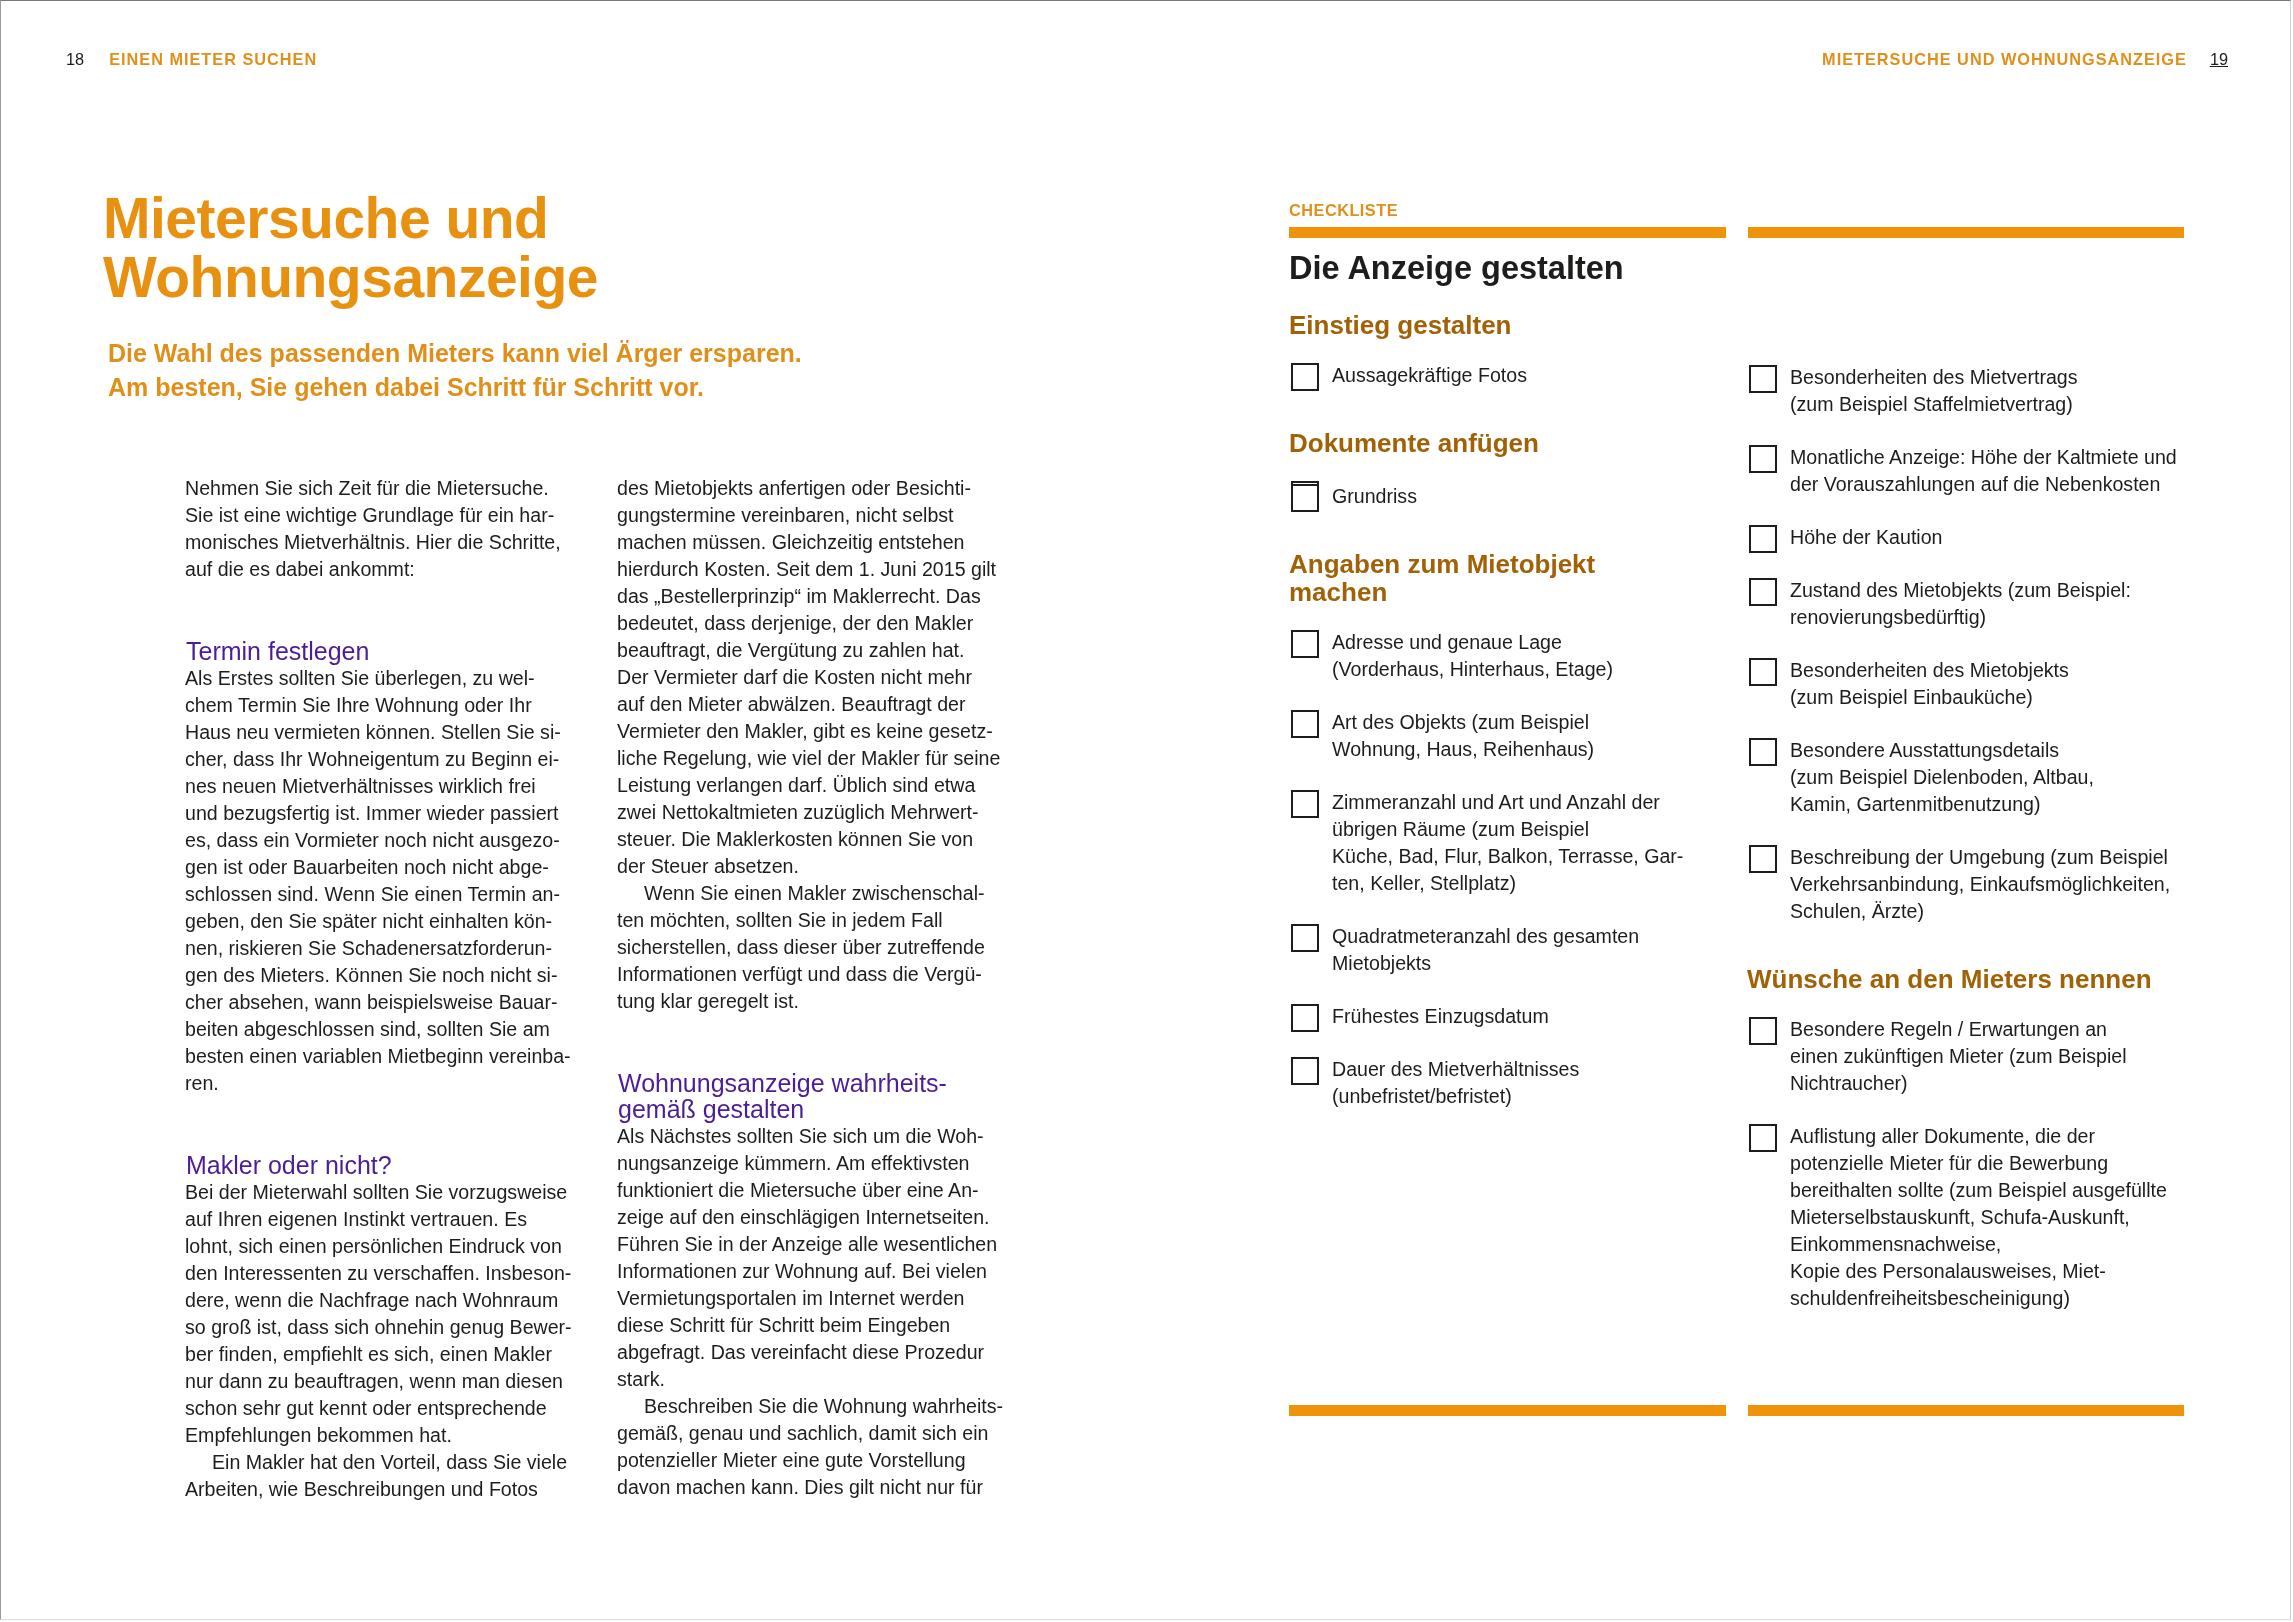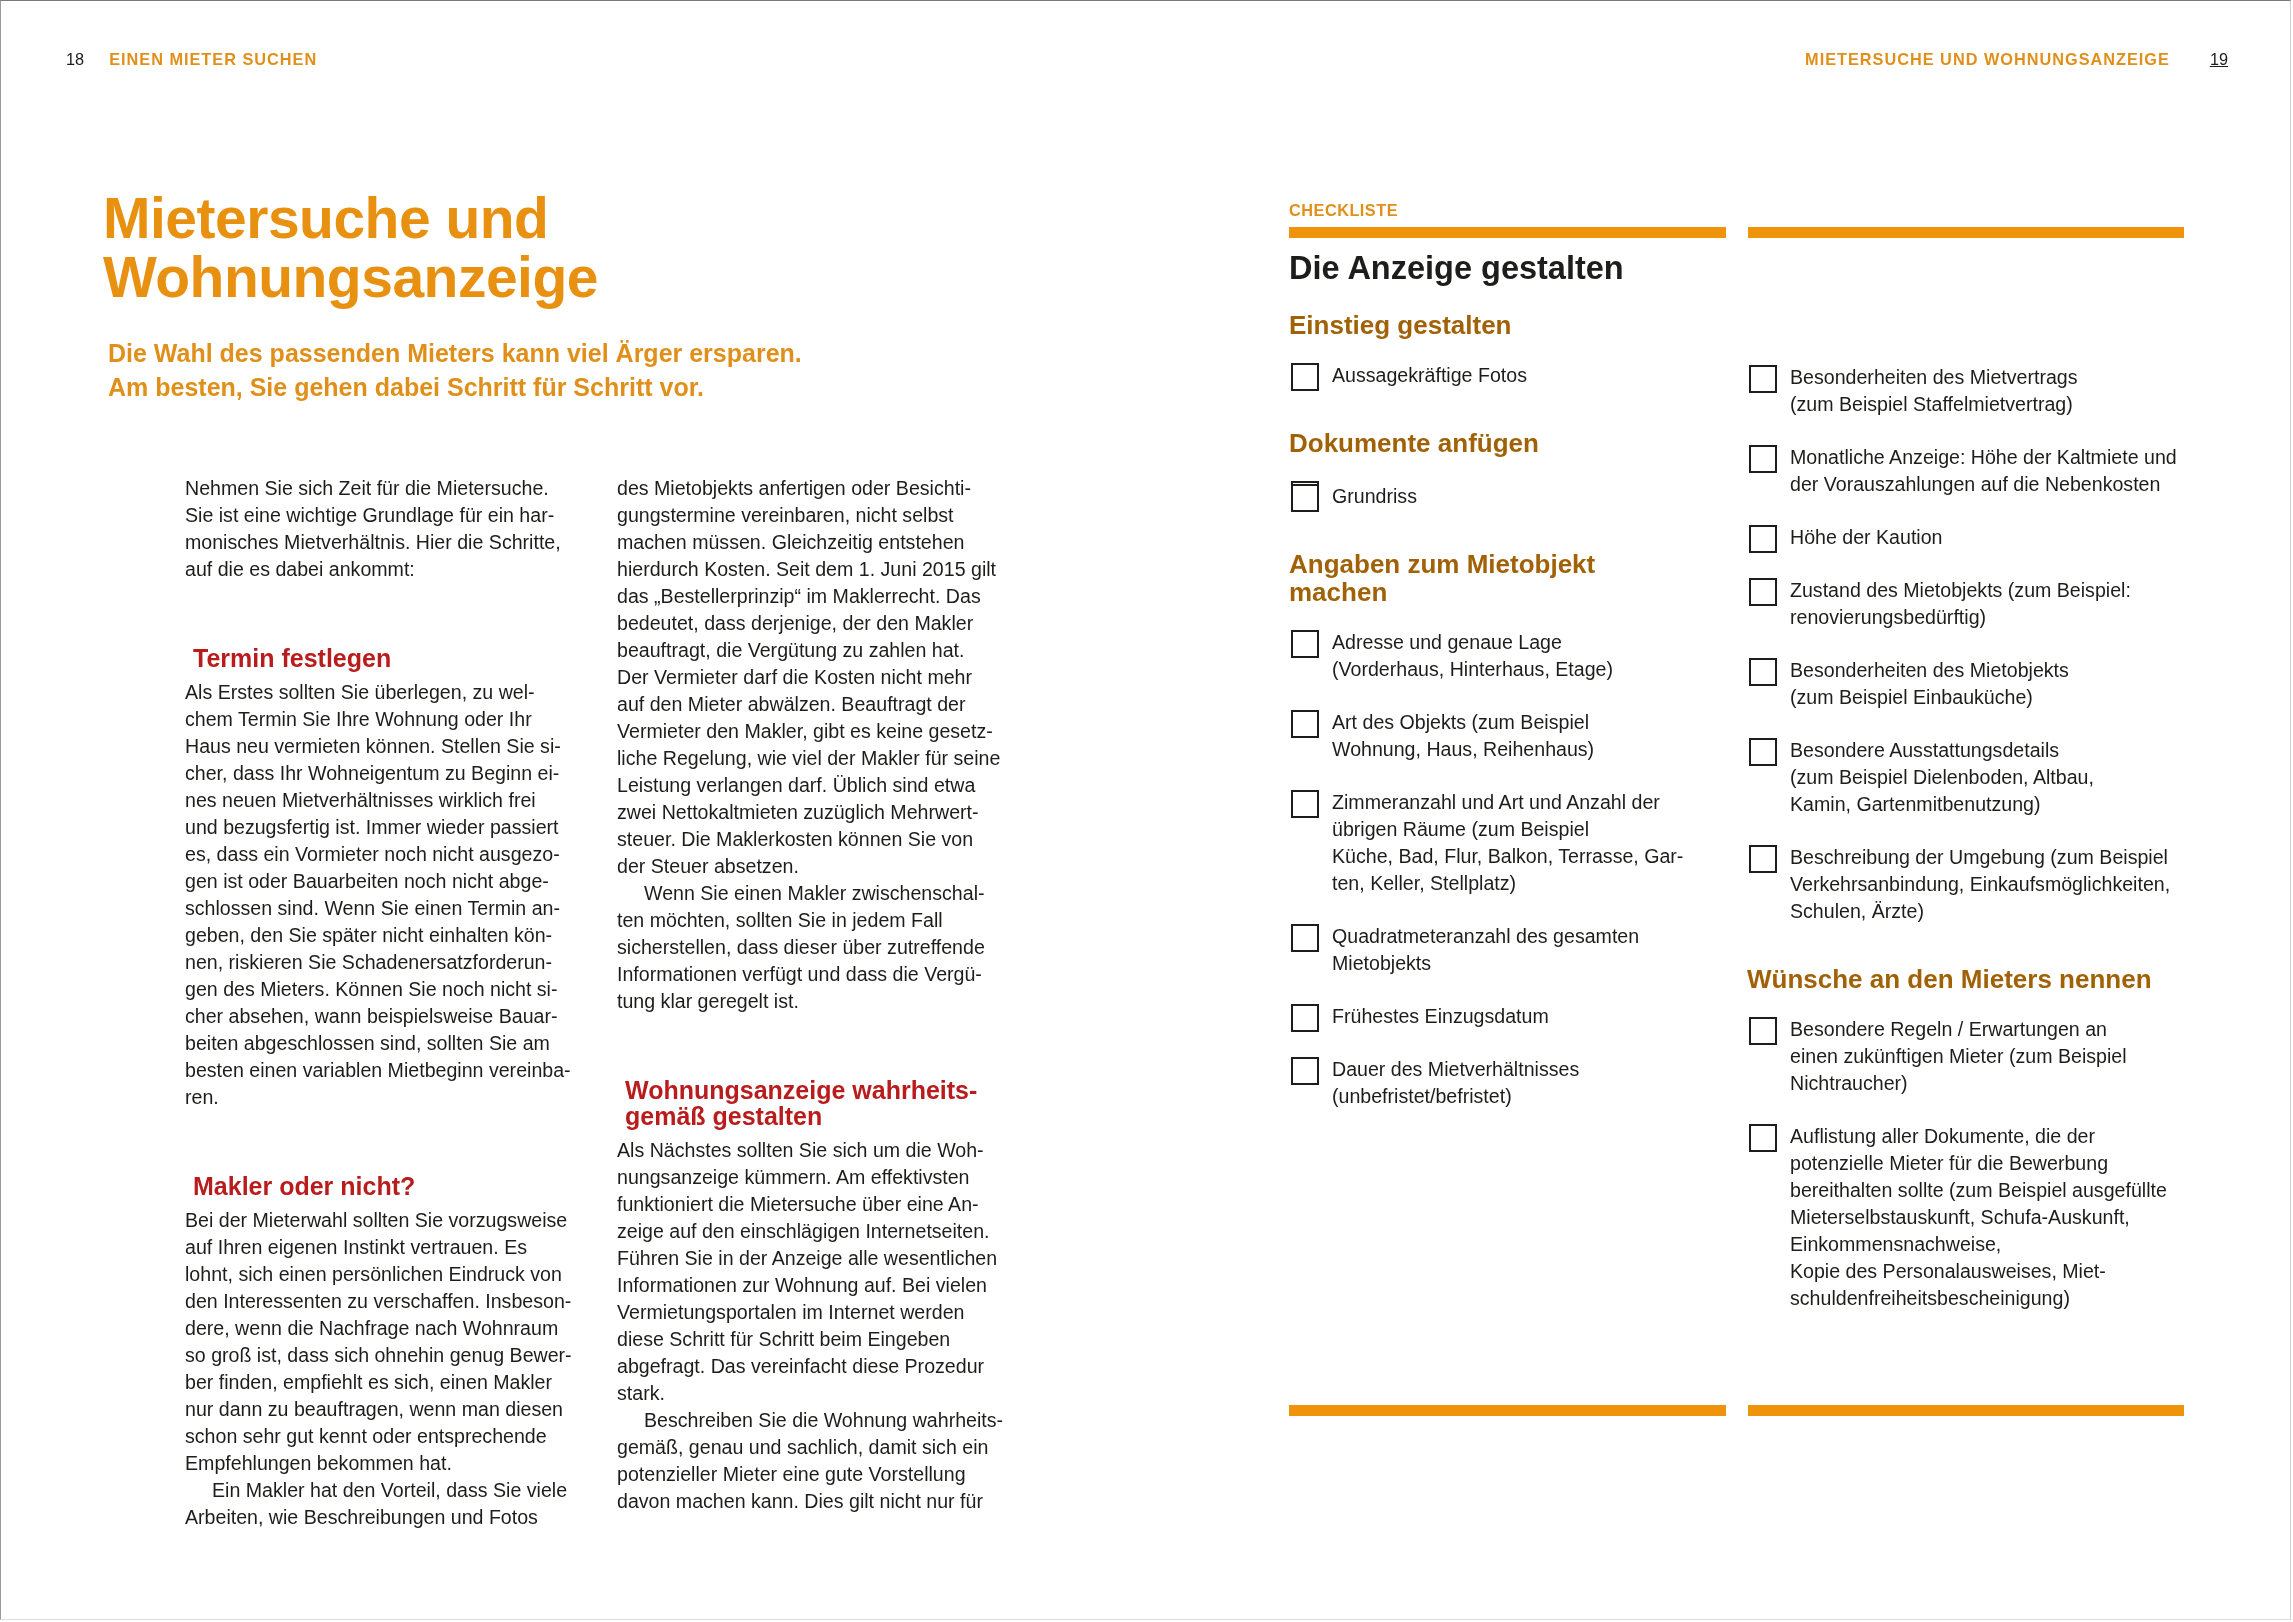--- a/index.html
+++ b/index.html
@@ -6,34 +6,34 @@
   body { width: 2293px; height: 1622px; position: relative; overflow: hidden;
          font-family: "Liberation Sans", sans-serif; color: #1d1d1b; }
   .frame { position: absolute; left: 0; top: 0; width: 2291px; height: 1620px;
            border-top: 1.9px solid #7a7a7a; border-left: 1.9px solid #9a9a9a; border-right: 1.9px solid #cfcfcf; border-bottom: 1px solid #dcdcdc; box-sizing: border-box; }
   .orange { color: #e0901a; }
   .running { position: absolute; top: 50px; font-size: 16.3px; font-weight: bold; letter-spacing: 1px; white-space: nowrap; }
   .running .num { color: #1d1d1b; font-weight: normal; letter-spacing: 0; }
   .running-left { left: 66px; }
   .running-left .num { margin-right: 25px; }
   .running-right { right: 65px; }
-  .running-right .num { margin-left: 40px; text-decoration: underline; }
+  .running-right .num { margin-left: 23px; text-decoration: underline; }
 
   .title { position: absolute; left: 103px; top: 189px; font-size: 57px; line-height: 59px; font-weight: bold;
            color: #e8900f; letter-spacing: -0.5px; }
   .title span { display: block; }
   .lead { position: absolute; left: 108px; top: 336px; font-size: 25px; line-height: 34px; font-weight: bold; color: #e0901a; }
   .lead span { display: block; }
 
   .col { position: absolute; top: 475px; font-size: 19.6px; line-height: 27px; color: #1d1d1b; }
   .col1 { left: 185px; width: 411px; }
   .col2 { left: 617px; width: 411px; }
   .col p { margin: 0; white-space: pre-line; }
   .col p.indent { text-indent: 27px; }
-  .col h3 { margin: 8px; font-size: 25px; line-height: 26px; font-weight: bold; color: #b91c1c; }
+  .col h3 { margin: 1px; font-size: 25px; line-height: 26px; font-weight: normal; color: #4c1d95; }
   .col .gap { height: 54px; }
 
   .ck-label { position: absolute; left: 1289px; top: 201px; font-size: 16.3px; font-weight: bold; letter-spacing: 0.5px; color: #e0901a; }
   .bar { position: absolute; height: 10.5px; background: #ef930b; }
   .bar-tl { left: 1289px; top: 227px; width: 437px; }
   .bar-tr { left: 1748px; top: 227px; width: 436px; }
   .bar-bl { left: 1289px; top: 1405px; width: 437px; }
   .bar-br { left: 1748px; top: 1405px; width: 436px; }
   .ck-title { position: absolute; left: 1289px; top: 250px; font-size: 32.5px; font-weight: bold; color: #1d1d1b; }
 

